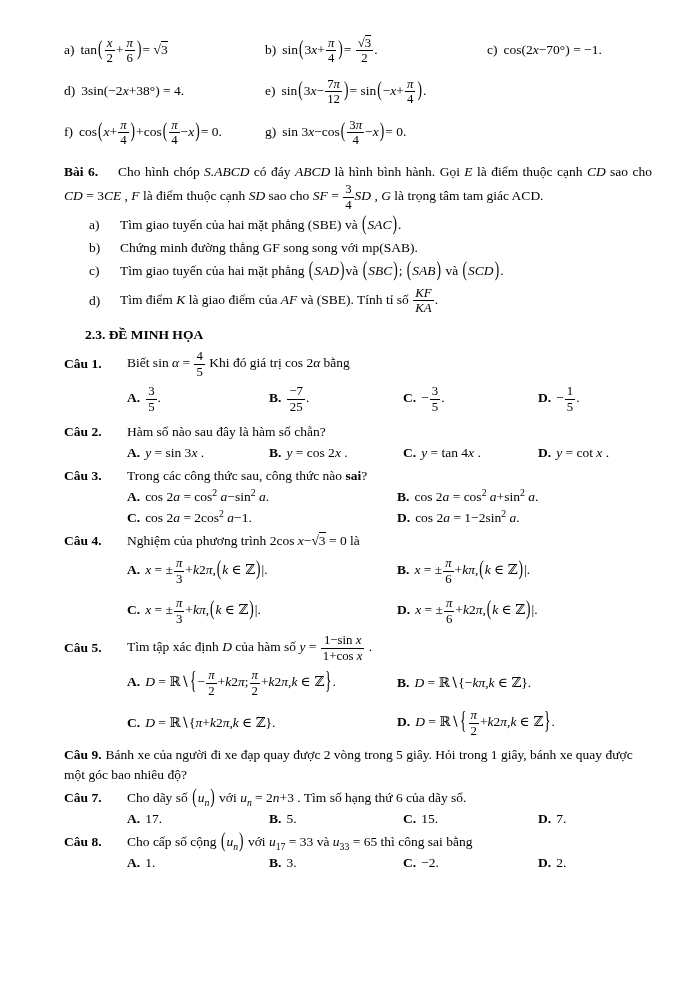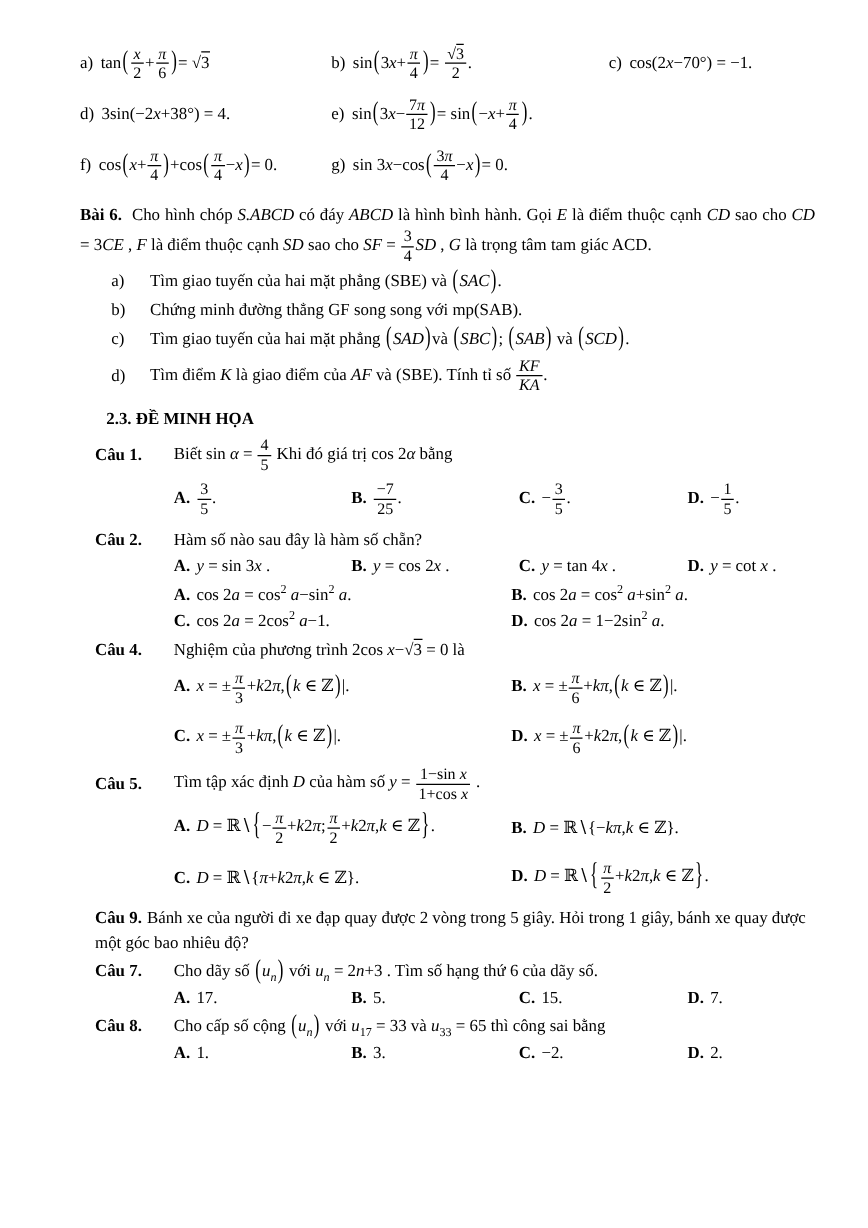--- a/index.html
+++ b/index.html
@@ -10,33 +10,33 @@
   .eq-row{display:flex;align-items:center;min-height:41px;}
   .eq-item{white-space:nowrap;}
   .eq-row .eq-item:nth-child(1){width:201px;}
   .eq-row .eq-item:nth-child(2){width:222px;}
   .eq-row .eq-item:nth-child(3){flex:1;}
   .eq-label{margin-right:6px;}
 
   
   .ex6{margin-top:9px;}
   .ex6-para{text-align:justify;}
-  .ex6-para b{margin-right:8px;}
+  .ex6-para b{margin-right:20px;}
   .ex6-items{margin-top:2px;}
   .sub-item{display:flex;align-items:center;min-height:23px;padding-left:25px;}
   .sub-item.tall{min-height:36px;}
   .sub-label{width:31px;flex:none;}
 
   
   .h-sec{margin-top:6px;font-weight:bold;min-height:20px;margin-left:21px;}
   .part{margin-top:2px;}
   .part b{margin-right:3px;}
 
   
-  .q{margin-top:2px;margin-left:12px;}
+  .q{margin-top:2px;}
   .q:first-child{margin-top:4px;}
   .q-line{display:flex;align-items:center;min-height:21px;}
   .q-line.tall-s{min-height:30px;}
   .q-label{width:63px;flex:none;font-weight:bold;}
   .q-stmt{white-space:nowrap;}
   .q-para b{margin-right:4px;}
   .opt-row{display:flex;align-items:center;min-height:21px;padding-left:63px;}
   .opt-row.tall{min-height:40px;}
   .opt{white-space:nowrap;}
   .opt-label{margin-right:5px;}
@@ -122,20 +122,24 @@
           <span class="q-stmt">Hàm số nào sau đây là hàm số chẵn?</span>
         </div>
         <div class="opt-row cols4">
           <span class="opt"><b class="opt-label">A.</b><span class="opt-math"><i>y</i> = sin 3<i>x</i> .</span></span>
           <span class="opt"><b class="opt-label">B.</b><span class="opt-math"><i>y</i> = cos 2<i>x</i> .</span></span>
           <span class="opt"><b class="opt-label">C.</b><span class="opt-math"><i>y</i> = tan 4<i>x</i> .</span></span>
           <span class="opt"><b class="opt-label">D.</b><span class="opt-math"><i>y</i> = cot <i>x</i> .</span></span>
         </div>
       </div>
       <div class="q">
+        <div class="q-line">
+          <span class="q-label">Câu 3.</span>
+          <span class="q-stmt">Trong các công thức sau, công thức nào <b>sai</b>?</span>
+        </div>
         <div class="opt-row cols2">
           <span class="opt"><b class="opt-label">A.</b><span class="opt-math">cos 2<i>a</i> = cos<sup>2</sup> <i>a</i>−sin<sup>2</sup> <i>a</i>.</span></span>
           <span class="opt"><b class="opt-label">B.</b><span class="opt-math">cos 2<i>a</i> = cos<sup>2</sup> <i>a</i>+sin<sup>2</sup> <i>a</i>.</span></span>
         </div>
         <div class="opt-row cols2">
           <span class="opt"><b class="opt-label">C.</b><span class="opt-math">cos 2<i>a</i> = 2cos<sup>2</sup> <i>a</i>−1.</span></span>
           <span class="opt"><b class="opt-label">D.</b><span class="opt-math">cos 2<i>a</i> = 1−2sin<sup>2</sup> <i>a</i>.</span></span>
         </div>
       </div>
       <div class="q">

